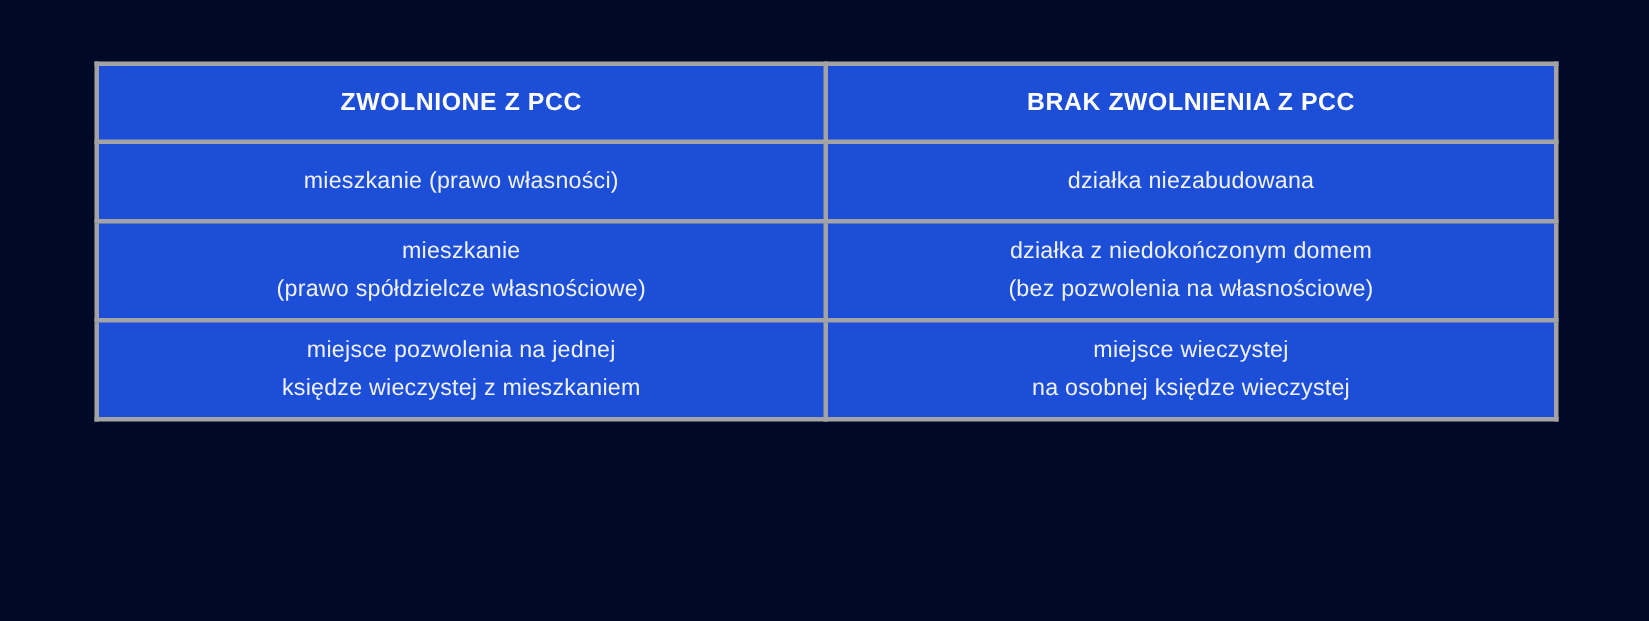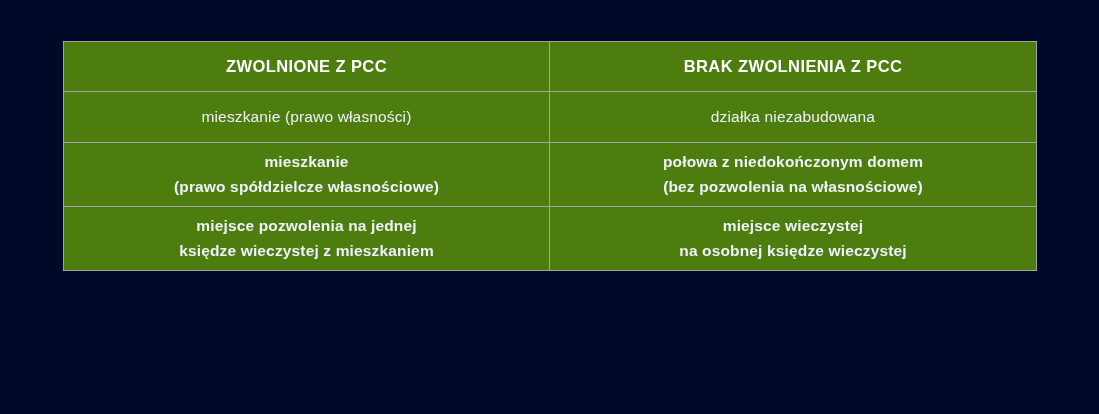--- a/index.html
+++ b/index.html
@@ -30,46 +30,46 @@
     border-collapse: collapse;
     table-layout: fixed;
     border: 1px solid #c2b383;
   }
 
   .comparison-table col.col-left  { width: 486px; }
   .comparison-table col.col-right { width: 487px; }
 
   .comparison-table th,
   .comparison-table td {
-    border: 1px solid #a3a3a3;
+    border: 3px solid #a3a3a3;
     text-align: center;
     vertical-align: middle;
     color: #eef1f8;
     padding: 0 14px;
-    background: #4d7c0f;
+    background: #1d4ed8;
   }
 
   .comparison-table th {
     height: 49px;
     font-size: 16.5px;
     font-weight: bold;
     letter-spacing: 0.4px;
     color: #ffffff;
   }
 
   .comparison-table td {
     font-size: 15.5px;
     font-weight: 400;
     letter-spacing: 0.15px;
     line-height: 1.55;
     text-align: center;
   }
 
   .row-single td { height: 50px; }
-  .row-double td { height: 63px; font-weight: bold; }
+  .row-double td { height: 63px; }
 
   .cell-line { display: block; }
 </style>
 </head>
 <body>
 
 <div class="stage">
 
   <table class="comparison-table">
     <colgroup>
@@ -94,21 +94,21 @@
           <span class="cell-line">działka niezabudowana</span>
         </td>
       </tr>
 
       <tr class="row-double">
         <td>
           <span class="cell-line">mieszkanie</span>
           <span class="cell-line">(prawo spółdzielcze własnościowe)</span>
         </td>
         <td>
-          <span class="cell-line">połowa z niedokończonym domem</span>
+          <span class="cell-line">działka z niedokończonym domem</span>
           <span class="cell-line">(bez pozwolenia na własnościowe)</span>
         </td>
       </tr>
 
 
       <tr class="row-double">
         <td>
           <span class="cell-line">miejsce pozwolenia na jednej</span>
           <span class="cell-line">księdze wieczystej z mieszkaniem</span>
         </td>

